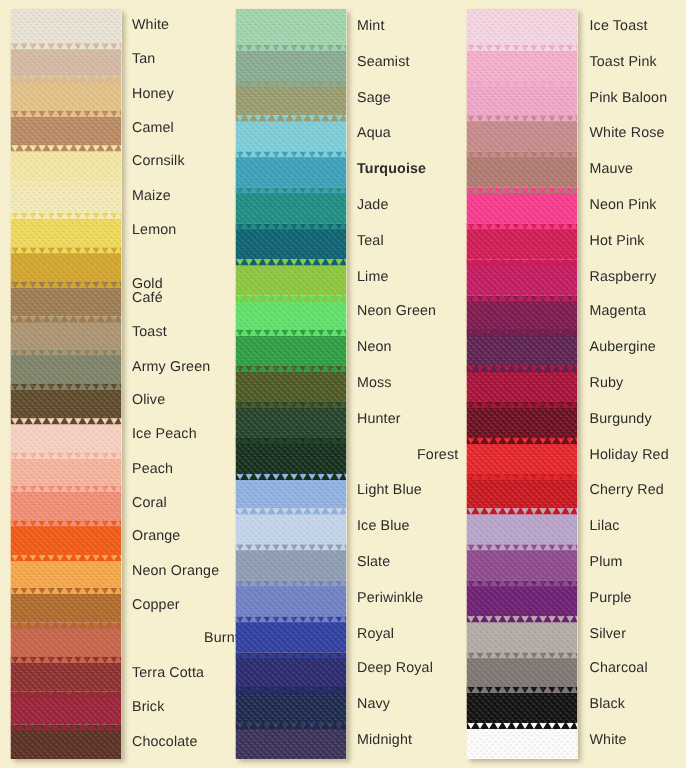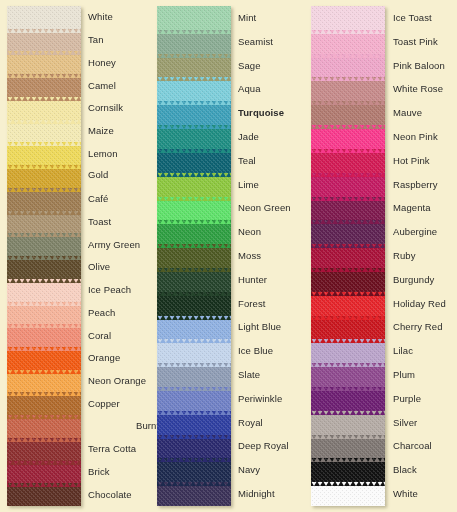--- a/index.html
+++ b/index.html
@@ -197,21 +197,21 @@
         </div>
       </div>
     <div class="labels">
         <div class="label" style="top: 12.3636px;">White</div>
         <div class="label" style="top: 35.0909px;">Tan</div>
         <div class="label" style="top: 57.8182px;">Honey</div>
         <div class="label" style="top: 80.5455px;">Camel</div>
         <div class="label" style="top: 103.273px;">Cornsilk</div>
         <div class="label" style="top: 126px;">Maize</div>
         <div class="label" style="top: 148.727px;">Lemon</div>
-        <div class="label" style="top: 170px;">Gold</div>
+        <div class="label" style="top: 185px;">Gold</div>
         <div class="label" style="top: 194.182px;">Café</div>
         <div class="label" style="top: 216.909px;">Toast</div>
         <div class="label" style="top: 239.636px;">Army Green</div>
         <div class="label" style="top: 262.364px;">Olive</div>
         <div class="label" style="top: 285.091px;">Ice Peach</div>
         <div class="label" style="top: 307.818px;">Peach</div>
         <div class="label" style="top: 330.545px;">Coral</div>
         <div class="label" style="top: 353.273px;">Orange</div>
         <div class="label" style="top: 376px;">Neon Orange</div>
         <div class="label" style="top: 398.727px;">Copper</div>
@@ -332,21 +332,21 @@
         <div class="label" style="top: 60.5238px;">Sage</div>
         <div class="label" style="top: 84.3333px;">Aqua</div>
         <div class="label" style="top: 108.143px; font-weight: bold;">Turquoise</div>
         <div class="label" style="top: 131.952px;">Jade</div>
         <div class="label" style="top: 155.762px;">Teal</div>
         <div class="label" style="top: 179.571px;">Lime</div>
         <div class="label" style="top: 203.381px;">Neon Green</div>
         <div class="label" style="top: 227.19px;">Neon</div>
         <div class="label" style="top: 251px;">Moss</div>
         <div class="label" style="top: 274.81px;">Hunter</div>
-        <div class="label" style="top: 298.619px;">Forest</div>
+        <div class="label" style="top: 298.619px; margin-left: 40px;">Forest</div>
         <div class="label" style="top: 322.429px;">Light Blue</div>
         <div class="label" style="top: 346.238px;">Ice Blue</div>
         <div class="label" style="top: 370.048px;">Slate</div>
         <div class="label" style="top: 393.857px;">Periwinkle</div>
         <div class="label" style="top: 417.667px;">Royal</div>
         <div class="label" style="top: 441.476px;">Deep Royal</div>
         <div class="label" style="top: 465.286px;">Navy</div>
         <div class="label" style="top: 489.095px;">Midnight</div>
       </div>
   </div>

